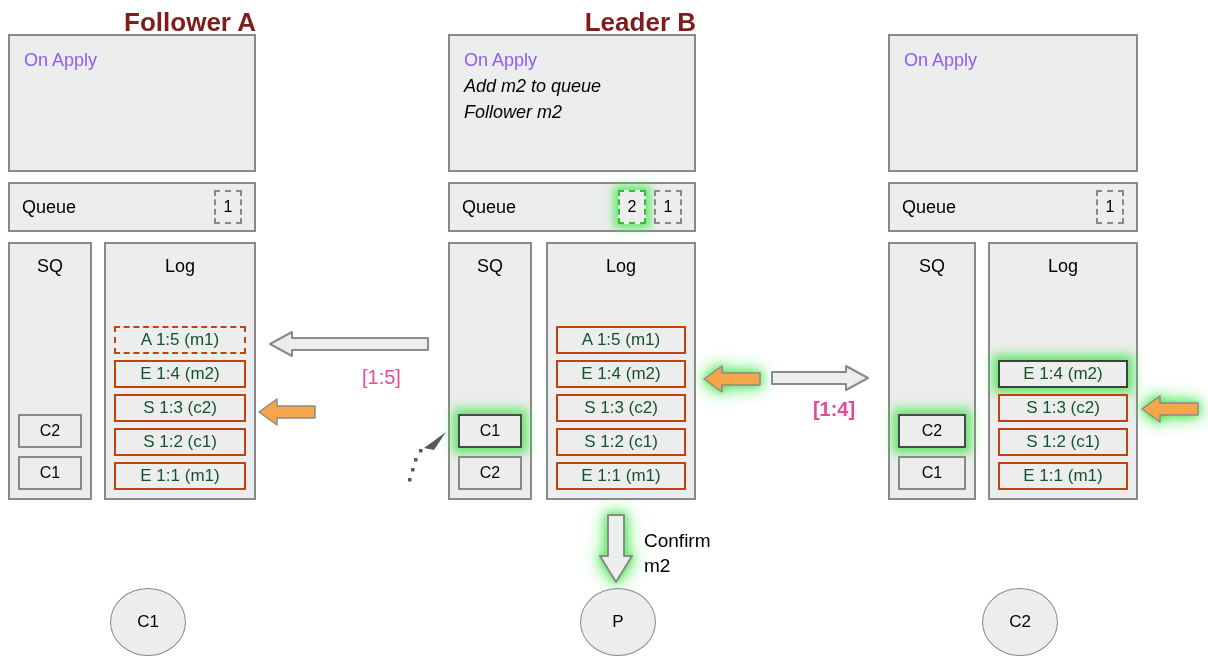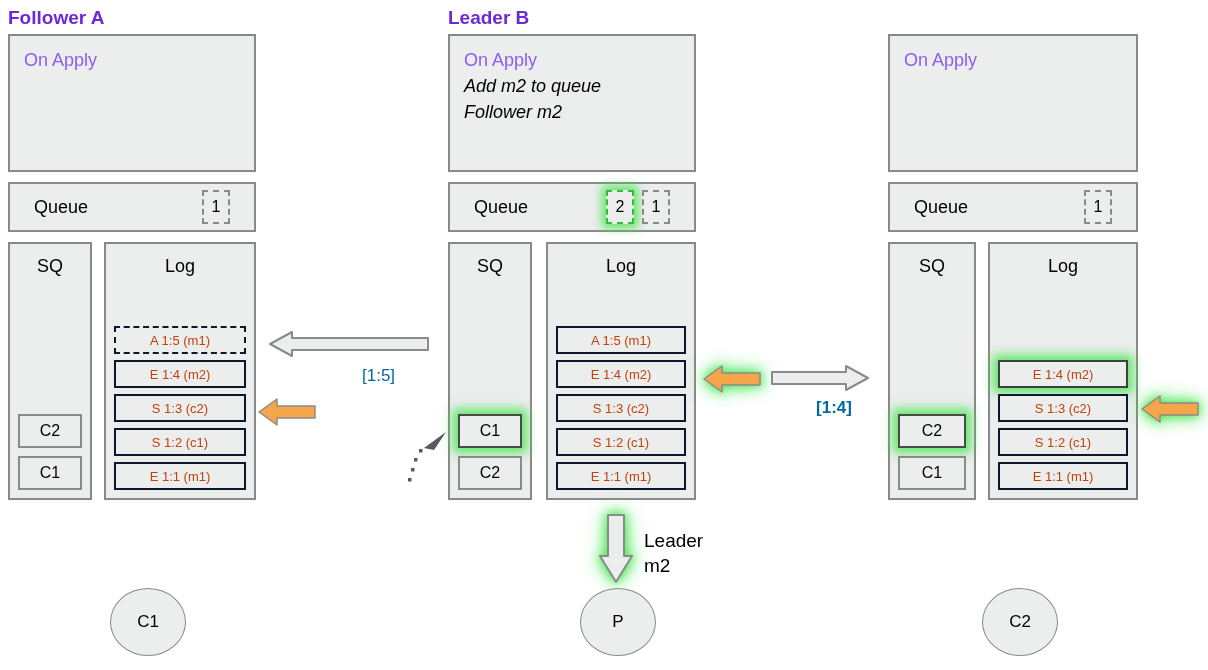--- a/index.html
+++ b/index.html
@@ -1,53 +1,53 @@
 <!DOCTYPE html>
 <html><head>
 <meta charset="utf-8">
 <style>
   html,body{margin:0;padding:0;background:#ffffff;}
   body{width:1208px;height:670px;position:relative;font-family:"Liberation Sans",sans-serif;
        -webkit-font-smoothing:antialiased;overflow:hidden;}
   .abs{position:absolute;box-sizing:border-box;}
 
-  .col-title{font-size:19px;font-weight:bold;color:#6d28d9;text-align:left;}
+  .col-title{font-size:26px;font-weight:bold;color:#7f1d1d;text-align:right;}
 
   .panel{background:#eceded;border:2px solid #898989;box-sizing:border-box;}
 
   .onapply{padding:11px 14px 0 14px;}
   .onapply .l0{font-size:18px;color:#8b5cf6;line-height:26px;}
   .onapply .li{font-size:18px;color:#000;line-height:26px;font-style:italic;}
 
-  .queue{display:flex;align-items:center;padding:0 24px;box-sizing:border-box;}
+  .queue{display:flex;align-items:center;padding:0 12px;box-sizing:border-box;}
   .queue .qlabel{font-size:18px;color:#000;flex:0 0 auto;}
   .queue .qslots{margin-left:auto;display:flex;gap:8px;align-items:center;}
   .qbox{width:28px;height:34px;border:2px dashed #8a8a8a;background:#eceded;
         display:flex;align-items:center;justify-content:center;font-size:16px;color:#000;
         box-sizing:border-box;}
   .qbox.hl{border-color:#2fbf34;box-shadow:0 0 9px 4px rgba(70,230,80,.85);background:#ecedec;}
 
   .colbox{box-sizing:border-box;}
   .colhdr{text-align:center;font-size:18px;color:#000;padding-top:12px;}
 
   .sq-items{position:absolute;left:8px;right:8px;bottom:8px;display:flex;flex-direction:column;gap:8px;}
   .sqbox{height:34px;border:2px solid #8a8a8a;background:#eceded;display:flex;align-items:center;
          justify-content:center;font-size:16px;color:#000;box-sizing:border-box;}
   .sqbox.hl{border-color:#4a4a4a;box-shadow:0 0 10px 5px rgba(70,230,80,.85);}
 
   .log-items{position:absolute;left:8px;right:8px;bottom:8px;display:flex;flex-direction:column;gap:6px;}
-  .logbox{height:28px;border:2px solid #0f172a;background:#eceded;display:flex;align-items:center;
-          justify-content:center;font-size:13px;color:#c2410c;box-sizing:border-box;}
+  .logbox{height:28px;border:2px solid #c2410c;background:#eceded;display:flex;align-items:center;
+          justify-content:center;font-size:17px;color:#14532d;box-sizing:border-box;}
   .logbox.dashed{border-style:dashed;}
   .logbox.hl{border-color:#3f3f3f;box-shadow:0 0 10px 5px rgba(70,230,80,.85);}
 
   .node{border:1px solid #8a8a8a;background:#eceded;border-radius:50%;
         display:flex;align-items:center;justify-content:center;font-size:17px;color:#000;}
 
-  .arrow-label{font-size:17px;color:#0369a1;}
+  .arrow-label{font-size:20px;color:#ec4899;}
   .confirm-label{font-size:19px;color:#000;line-height:25px;}
 
   svg{display:block;overflow:visible;}
 </style>
 </head>
 <body>
 
 <div class="abs col-title" style="left:8px;top:7px;width:248px;">Follower A</div>
 <div class="abs col-title" style="left:448px;top:7px;width:248px;">Leader B</div>
 <div class="abs col-title" style="left:888px;top:7px;width:250px;margin-top:30px;">Follower C</div>
@@ -186,18 +186,18 @@
   <svg width="64" height="38" viewBox="0 0 64 38" style="filter:drop-shadow(0 0 5px rgba(70,230,80,.95)) drop-shadow(0 0 9px rgba(70,230,80,.8));">
     <polygon points="4,19 22,6 22,13 60,13 60,25 22,25 22,32" fill="#f5a64a" stroke="#8a8a8a" stroke-width="1.5" stroke-linejoin="round"></polygon>
   </svg>
 </div>
 
 <div class="abs" style="left:596px;top:512px;width:40px;height:72px;">
   <svg width="40" height="72" viewBox="0 0 40 72" style="filter:drop-shadow(0 0 5px rgba(70,230,80,.95)) drop-shadow(0 0 9px rgba(70,230,80,.85));">
     <polygon points="20,70 4,44 12,44 12,3 28,3 28,44 36,44" fill="#eceded" stroke="#8a8a8a" stroke-width="2" stroke-linejoin="round"></polygon>
   </svg>
 </div>
-<div class="abs confirm-label" style="left:644px;top:528px;width:130px;">Leader</div>
+<div class="abs confirm-label" style="left:644px;top:528px;width:130px;">Confirm</div>
 <div class="abs confirm-label" style="left:644px;top:553px;width:130px;">m2</div>
 
 <div class="abs node" style="left:110px;top:588px;width:76px;height:68px;">C1</div>
 <div class="abs node" style="left:580px;top:588px;width:76px;height:68px;">P</div>
 <div class="abs node" style="left:982px;top:588px;width:76px;height:68px;">C2</div>
 
 </body></html>

